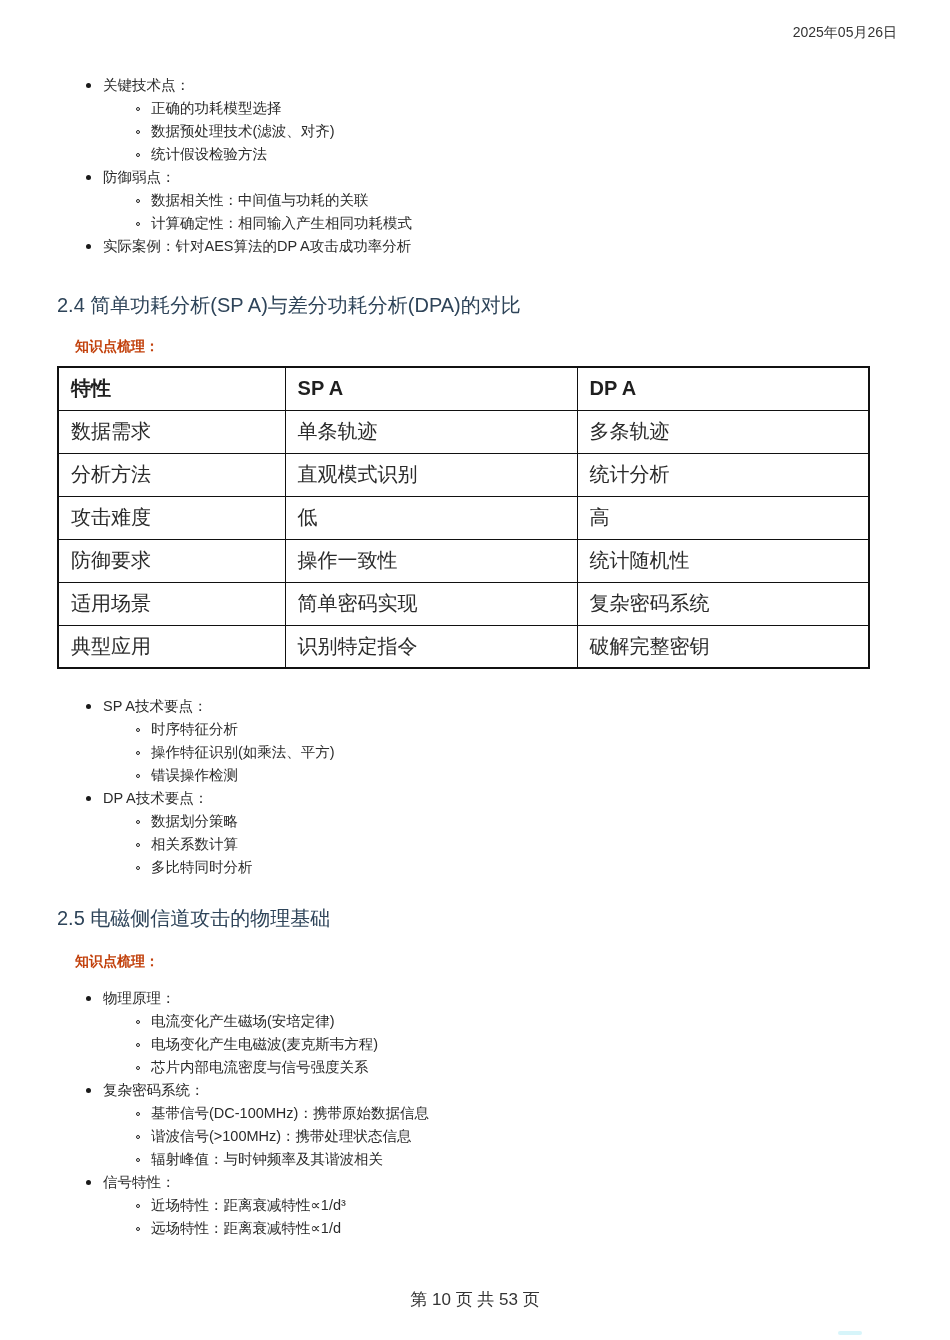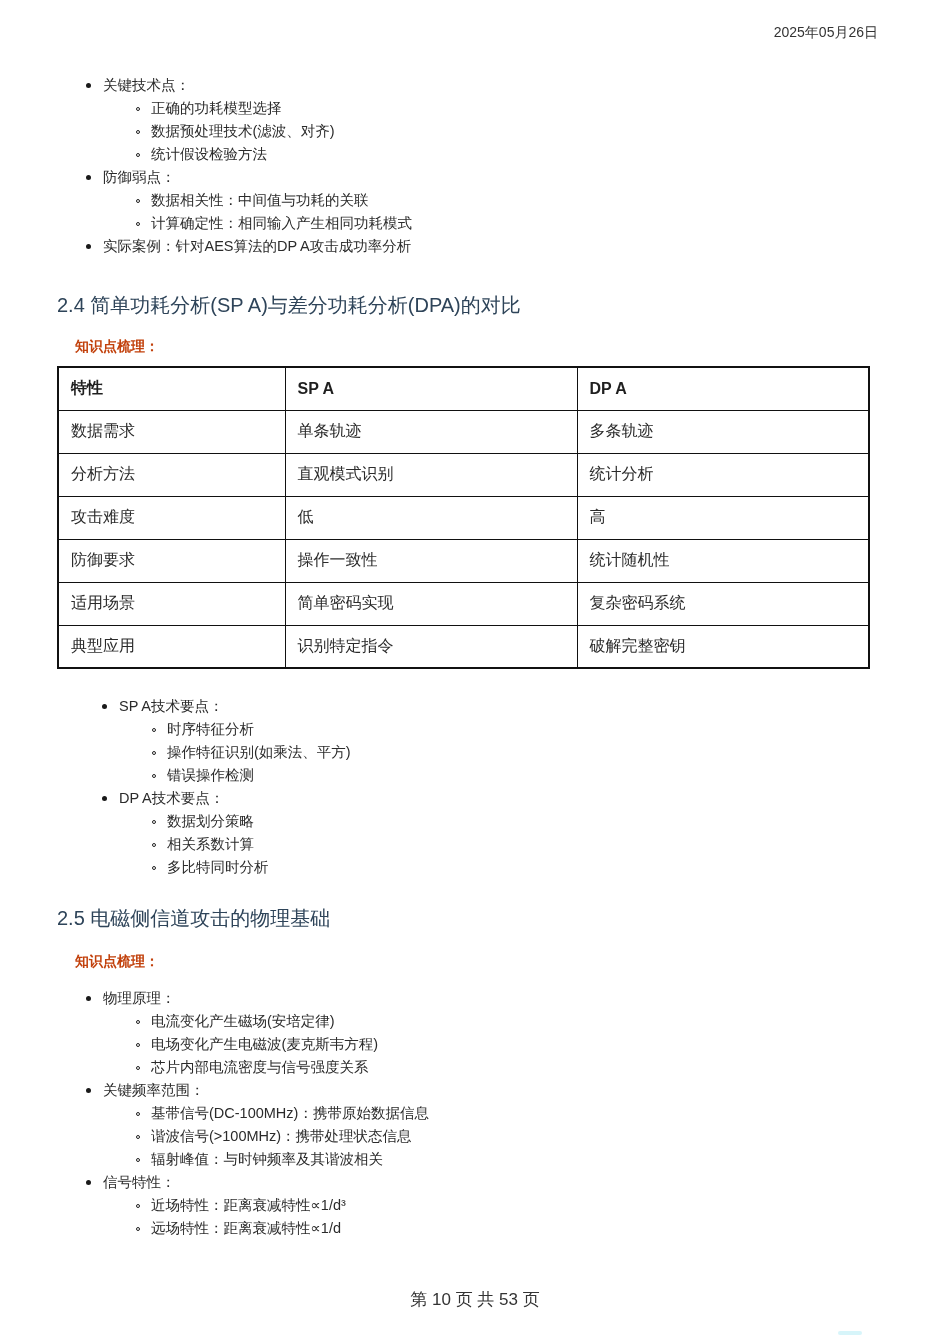--- a/index.html
+++ b/index.html
@@ -11,21 +11,21 @@
   .page {
     position: relative;
     width: 950px;
     height: 1340px;
     margin: 0 auto;
     background: #ffffff;
     overflow: hidden;
   }
   .header-date {
     padding-top: 24px;
-    padding-right: 72px;
+    padding-right: 53px;
     text-align: right;
     font-size: 14px;
     color: #333333;
     height: 42px;
   }
   ul.blist { list-style: none; }
   ul.blist li {
     display: flex;
     align-items: center;
     height: 23px;
@@ -76,29 +76,29 @@
     border-collapse: collapse;
     border: 2px solid #111111;
     table-layout: fixed;
   }
   table.cmp th, table.cmp td {
     border: 1px solid #111111;
     height: 43px;
     padding: 0 0 0 12px;
     text-align: left;
     vertical-align: middle;
-    font-size: 16px;
+    font-size: 20px;
     color: #2b2b2b;
     white-space: pre-wrap;
   }
   table.cmp th { font-weight: 700; color: #1f1f1f; }
   table.cmp col.c1 { width: 28%; }
   table.cmp col.c2 { width: 36%; }
   table.cmp col.c3 { width: 36%; }
-  ul.mid-list { margin-top: 26px; padding-left: 16px; }
+  ul.mid-list { margin-top: 26px; }
   ul.bot-list { margin-top: 16px; }
   .footer {
     position: absolute;
     top: 1288px;
     left: 0;
     width: 100%;
     text-align: center;
     font-size: 17px;
     color: #333333;
   }
@@ -194,21 +194,21 @@
 
   <h2 class="doc-heading h25">2.5 电磁侧信道攻击的物理基础</h2>
 
   <p class="intro i25">知识点梳理：</p>
 
   <ul class="blist bot-list">
       <li class="l1"><span class="marker"></span><span class="lbl">物理原理：</span></li>
       <li class="l2"><span class="marker"></span><span>电流变化产生磁场(安培定律)</span></li>
       <li class="l2"><span class="marker"></span><span>电场变化产生电磁波(麦克斯韦方程)</span></li>
       <li class="l2"><span class="marker"></span><span>芯片内部电流密度与信号强度关系</span></li>
-      <li class="l1"><span class="marker"></span><span class="lbl">关键频率范围：</span></li>
+      <li class="l1"><span class="marker"></span><span class="lbl">复杂密码系统：</span></li>
       <li class="l2"><span class="marker"></span><span>基带信号(DC-100MHz)：携带原始数据信息</span></li>
       <li class="l2"><span class="marker"></span><span>谐波信号(&gt;100MHz)：携带处理状态信息</span></li>
       <li class="l2"><span class="marker"></span><span>辐射峰值：与时钟频率及其谐波相关</span></li>
       <li class="l1"><span class="marker"></span><span class="lbl">信号特性：</span></li>
       <li class="l2"><span class="marker"></span><span>近场特性：距离衰减特性∝1/d³</span></li>
       <li class="l2"><span class="marker"></span><span>远场特性：距离衰减特性∝1/d</span></li>
     </ul>
 
   <div class="footer">第 10 页 共 53 页</div>
 

